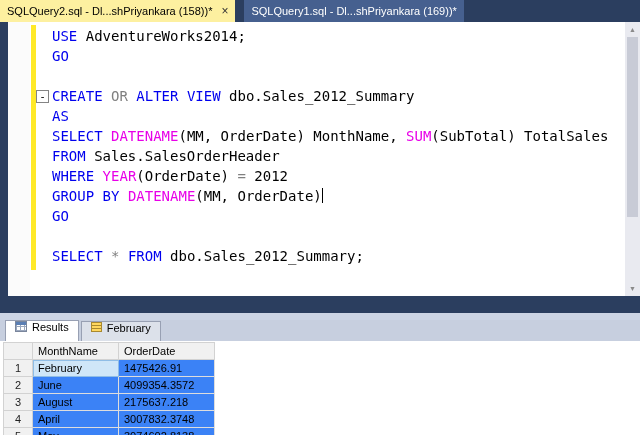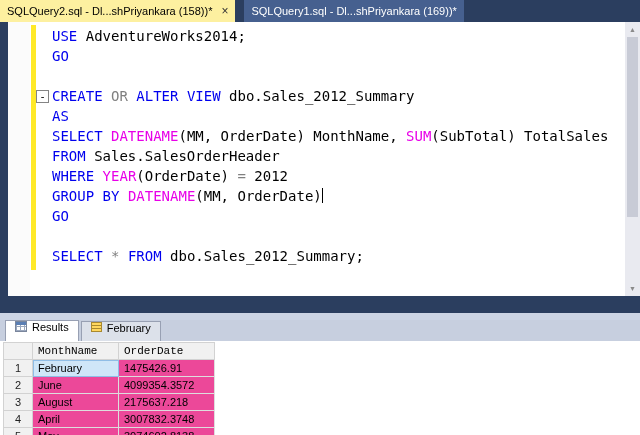--- a/index.html
+++ b/index.html
@@ -58,23 +58,23 @@
                  linear-gradient(#5b7fb4 3px, transparent 3px),
                  repeating-linear-gradient(to right, #9aa7bd 0 1px, transparent 1px 4px),
                  repeating-linear-gradient(to bottom, #9aa7bd 0 1px, transparent 1px 4px); }
   .msg-icon { display:inline-block; width:11px; height:10px; background:#ffd75e; border:1px solid #a9892f;
               background-image:repeating-linear-gradient(to bottom, transparent 0 2px, #a9892f 2px 3px); }
 
   .grid-wrap { position:absolute; top:21px; left:0; right:0; bottom:0; background:#ffffff; overflow:hidden;
                padding:1px 0 0 3px; }
   table.grid { border-collapse:collapse; font-size:11px; table-layout:fixed; }
   table.grid th { background:#f1f1f1; border:1px solid #d2d2d2; font-weight:normal; padding:1px 5px;
-                  text-align:left; height:17px;font-family:Liberation Mono, monospace; }
+                  text-align:left; height:17px; }
   table.grid th.corner { width:29px; }
-  table.grid td { border:1px solid #dddddd; padding:1px 5px; background:#ec4899; height:17px; overflow:hidden; }
+  table.grid td { border:1px solid #dddddd; padding:1px 5px; background:#3b82f6; height:17px; overflow:hidden; }
   table.grid td.rownum { background:#f1f1f1; border:1px solid #d2d2d2; text-align:center; color:#222; }
   table.grid td.selected { background:#cfe6f8; outline:1px solid #8fbde6; outline-offset:-1px; }
   .col-month { width:86px; }
   .col-total { width:96px; }
 </style>
 </head>
 <body>
 
 <div class="window">
 

